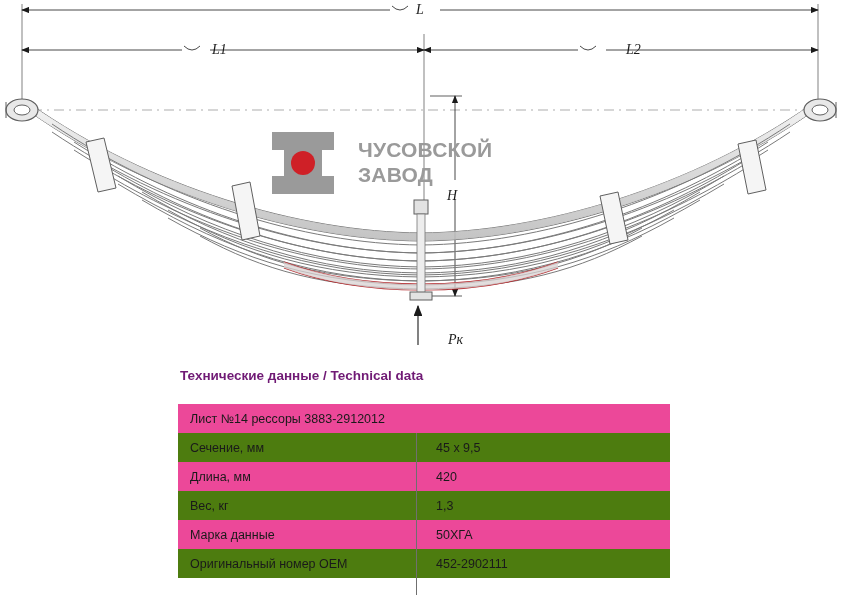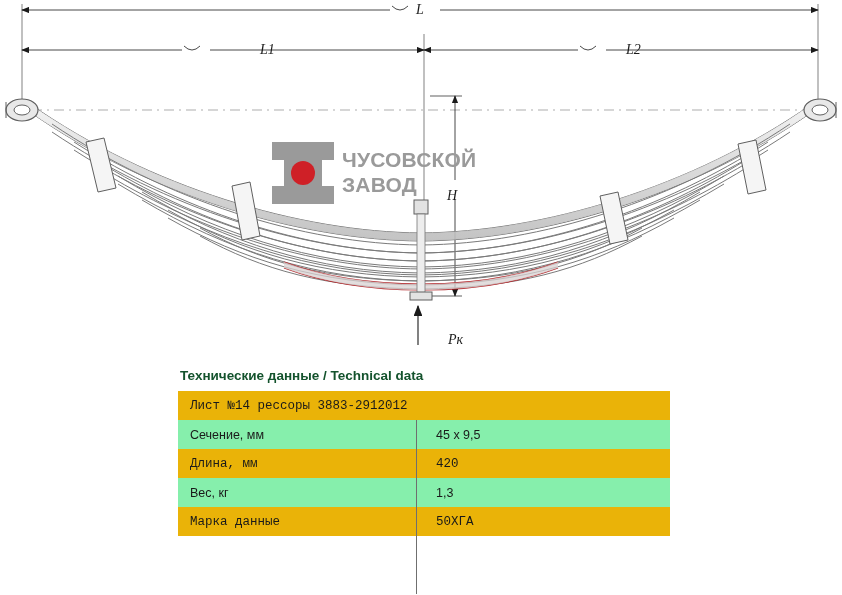--- a/index.html
+++ b/index.html
@@ -27,24 +27,24 @@
     left: 0;
     top: 0;
     width: 842px;
     height: 360px;
   }
 
   
   .watermark {
     position: absolute;
     left: 272px;
-    top: 142px;
+    top: 132px;
     display: flex;
     align-items: center;
-    gap: 8px;
+    gap: 24px;
     pointer-events: none;
   }
   .wm-logo {
     width: 62px;
     height: 62px;
     position: relative;
   }
   .wm-sq {
     position: absolute;
     left: 0; top: 0;
@@ -80,54 +80,54 @@
 
   
   .dim-label {
     position: absolute;
     font-family: "Liberation Serif", serif;
     font-style: italic;
     font-size: 14px;
     color: #1a1a1a;
   }
   #dim-L  { left: 416px; top: 2px; }
-  #dim-L1 { left: 212px; top: 42px; margin-left: 48px; }
+  #dim-L1 { left: 212px; top: 42px; }
   #dim-L2 { left: 626px; top: 42px; }
   #dim-Pk { left: 432px; top: 332px; margin-left: 16px; }
   #dim-H  { left: 447px; top: 188px; }
 
   
   .tech-block {
     position: absolute;
     left: 178px;
     top: 368px;
     width: 492px;
   }
   .tech-title {
-    color: #14532d;
+    color: #701a75;
     font-size: 13.5px;
     font-weight: bold;
-    margin: 0 0 8px 2px;
+    margin: 0 0 21px 2px;
     font-family: "Liberation Sans", sans-serif;
   }
   table.tech {
     border-collapse: collapse;
     width: 492px;
     table-layout: fixed;
     font-size: 12.5px;
     color: #1a1a1a;
   }
   table.tech td {
     height: 29px;
     padding: 0 0 0 12px;
     vertical-align: middle;
     border: 0;
   }
-  table.tech tr.shaded td { background: #eab308; font-family: Liberation Mono, monospace; }
-  table.tech tr.plain td { background: #86efac; }
+  table.tech tr.shaded td { background: #ec4899; }
+  table.tech tr.plain td { background: #4d7c0f; }
   table.tech td.c1 { width: 238px; }
   table.tech td.c2 { width: 254px; }
   tr.headrow td {
     font-size: 12.5px;
   }
   .vline {
     position: absolute;
     left: 238px;
     top: 29px;
     width: 1px;
@@ -299,19 +299,23 @@
             <td class="c2">420</td>
           </tr>
           <tr class="plain">
             <td class="c1">Вес, кг</td>
             <td class="c2">1,3</td>
           </tr>
           <tr class="shaded">
             <td class="c1">Марка данные</td>
             <td class="c2">50ХГА</td>
           </tr>
+          <tr class="plain">
+            <td class="c1">Оригинальный номер ОЕМ</td>
+            <td class="c2">452-2902111</td>
+          </tr>
         </tbody>
       </table>
       <div class="vline"></div>
     </div>
   </div>
 
 </div>
 
 </body></html>

